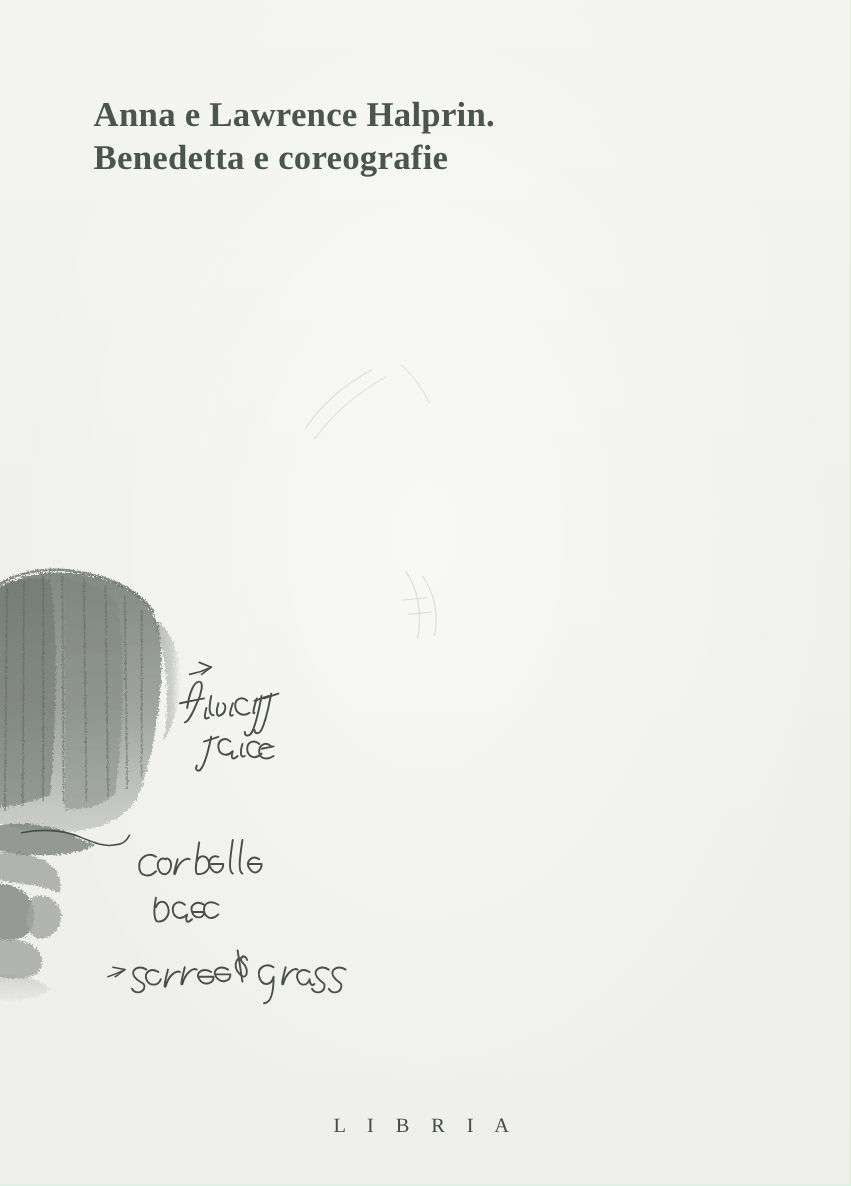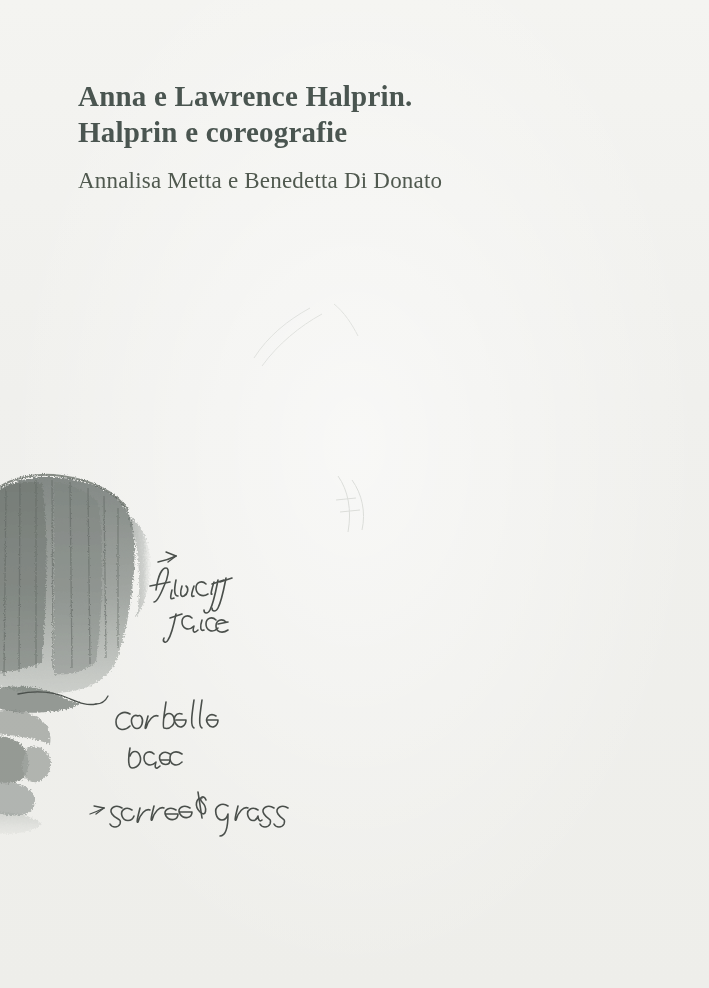--- a/index.html
+++ b/index.html
@@ -108,22 +108,21 @@
     <g fill="none" stroke="#c9ccc7" stroke-width="1" opacity="0.6">
       <path d="M8 6 C 18 20, 22 40, 18 62"></path>
       <path d="M22 10 C 32 24, 36 42, 32 60"></path>
       <path d="M6 30 L 26 28"></path>
       <path d="M10 42 L 30 40"></path>
     </g>
   </svg>
 
   <div id="title-block">
     <div class="title-line">Anna e Lawrence Halprin.</div>
-    <div class="title-line">Halprin e coreografie</div>
-    <div id="authors">Annalisa Metta e Benedetta Di Donato</div>
+    <div class="title-line">Benedetta e coreografie</div>
   </div>
 
   <div id="artwork">
     <svg width="420" height="400" viewBox="0 0 420 400" xmlns="http://www.w3.org/2000/svg">
       <defs>
         <linearGradient id="wash1" x1="0" y1="0" x2="0" y2="1">
           <stop offset="0%" stop-color="#6f7672" stop-opacity="0.85"></stop>
           <stop offset="55%" stop-color="#8b918c" stop-opacity="0.78"></stop>
           <stop offset="100%" stop-color="#aeb3ae" stop-opacity="0.55"></stop>
         </linearGradient>
@@ -263,14 +262,15 @@
 
         <path d="M238 344 C 232 340, 224 344, 226 352 C 228 360, 236 360, 238 352 C 238 364, 236 374, 230 374"></path>
         <path d="M248 344 C 246 352, 244 360, 246 358 C 248 350, 254 344, 258 346"></path>
         <path d="M268 348 C 262 344, 256 348, 258 354 C 260 360, 266 360, 268 354 C 268 358, 270 360, 272 358"></path>
         <path d="M284 346 C 278 342, 270 346, 274 352 C 278 358, 282 356, 280 362 C 278 366, 272 366, 270 362"></path>
         <path d="M298 346 C 292 342, 284 346, 288 352 C 292 358, 296 356, 294 362 C 292 366, 286 366, 284 362"></path>
       </g>
     </svg>
   </div>
 
+  <div id="publisher">L I B R I A</div>
 
 </div>
 
 </body></html>

